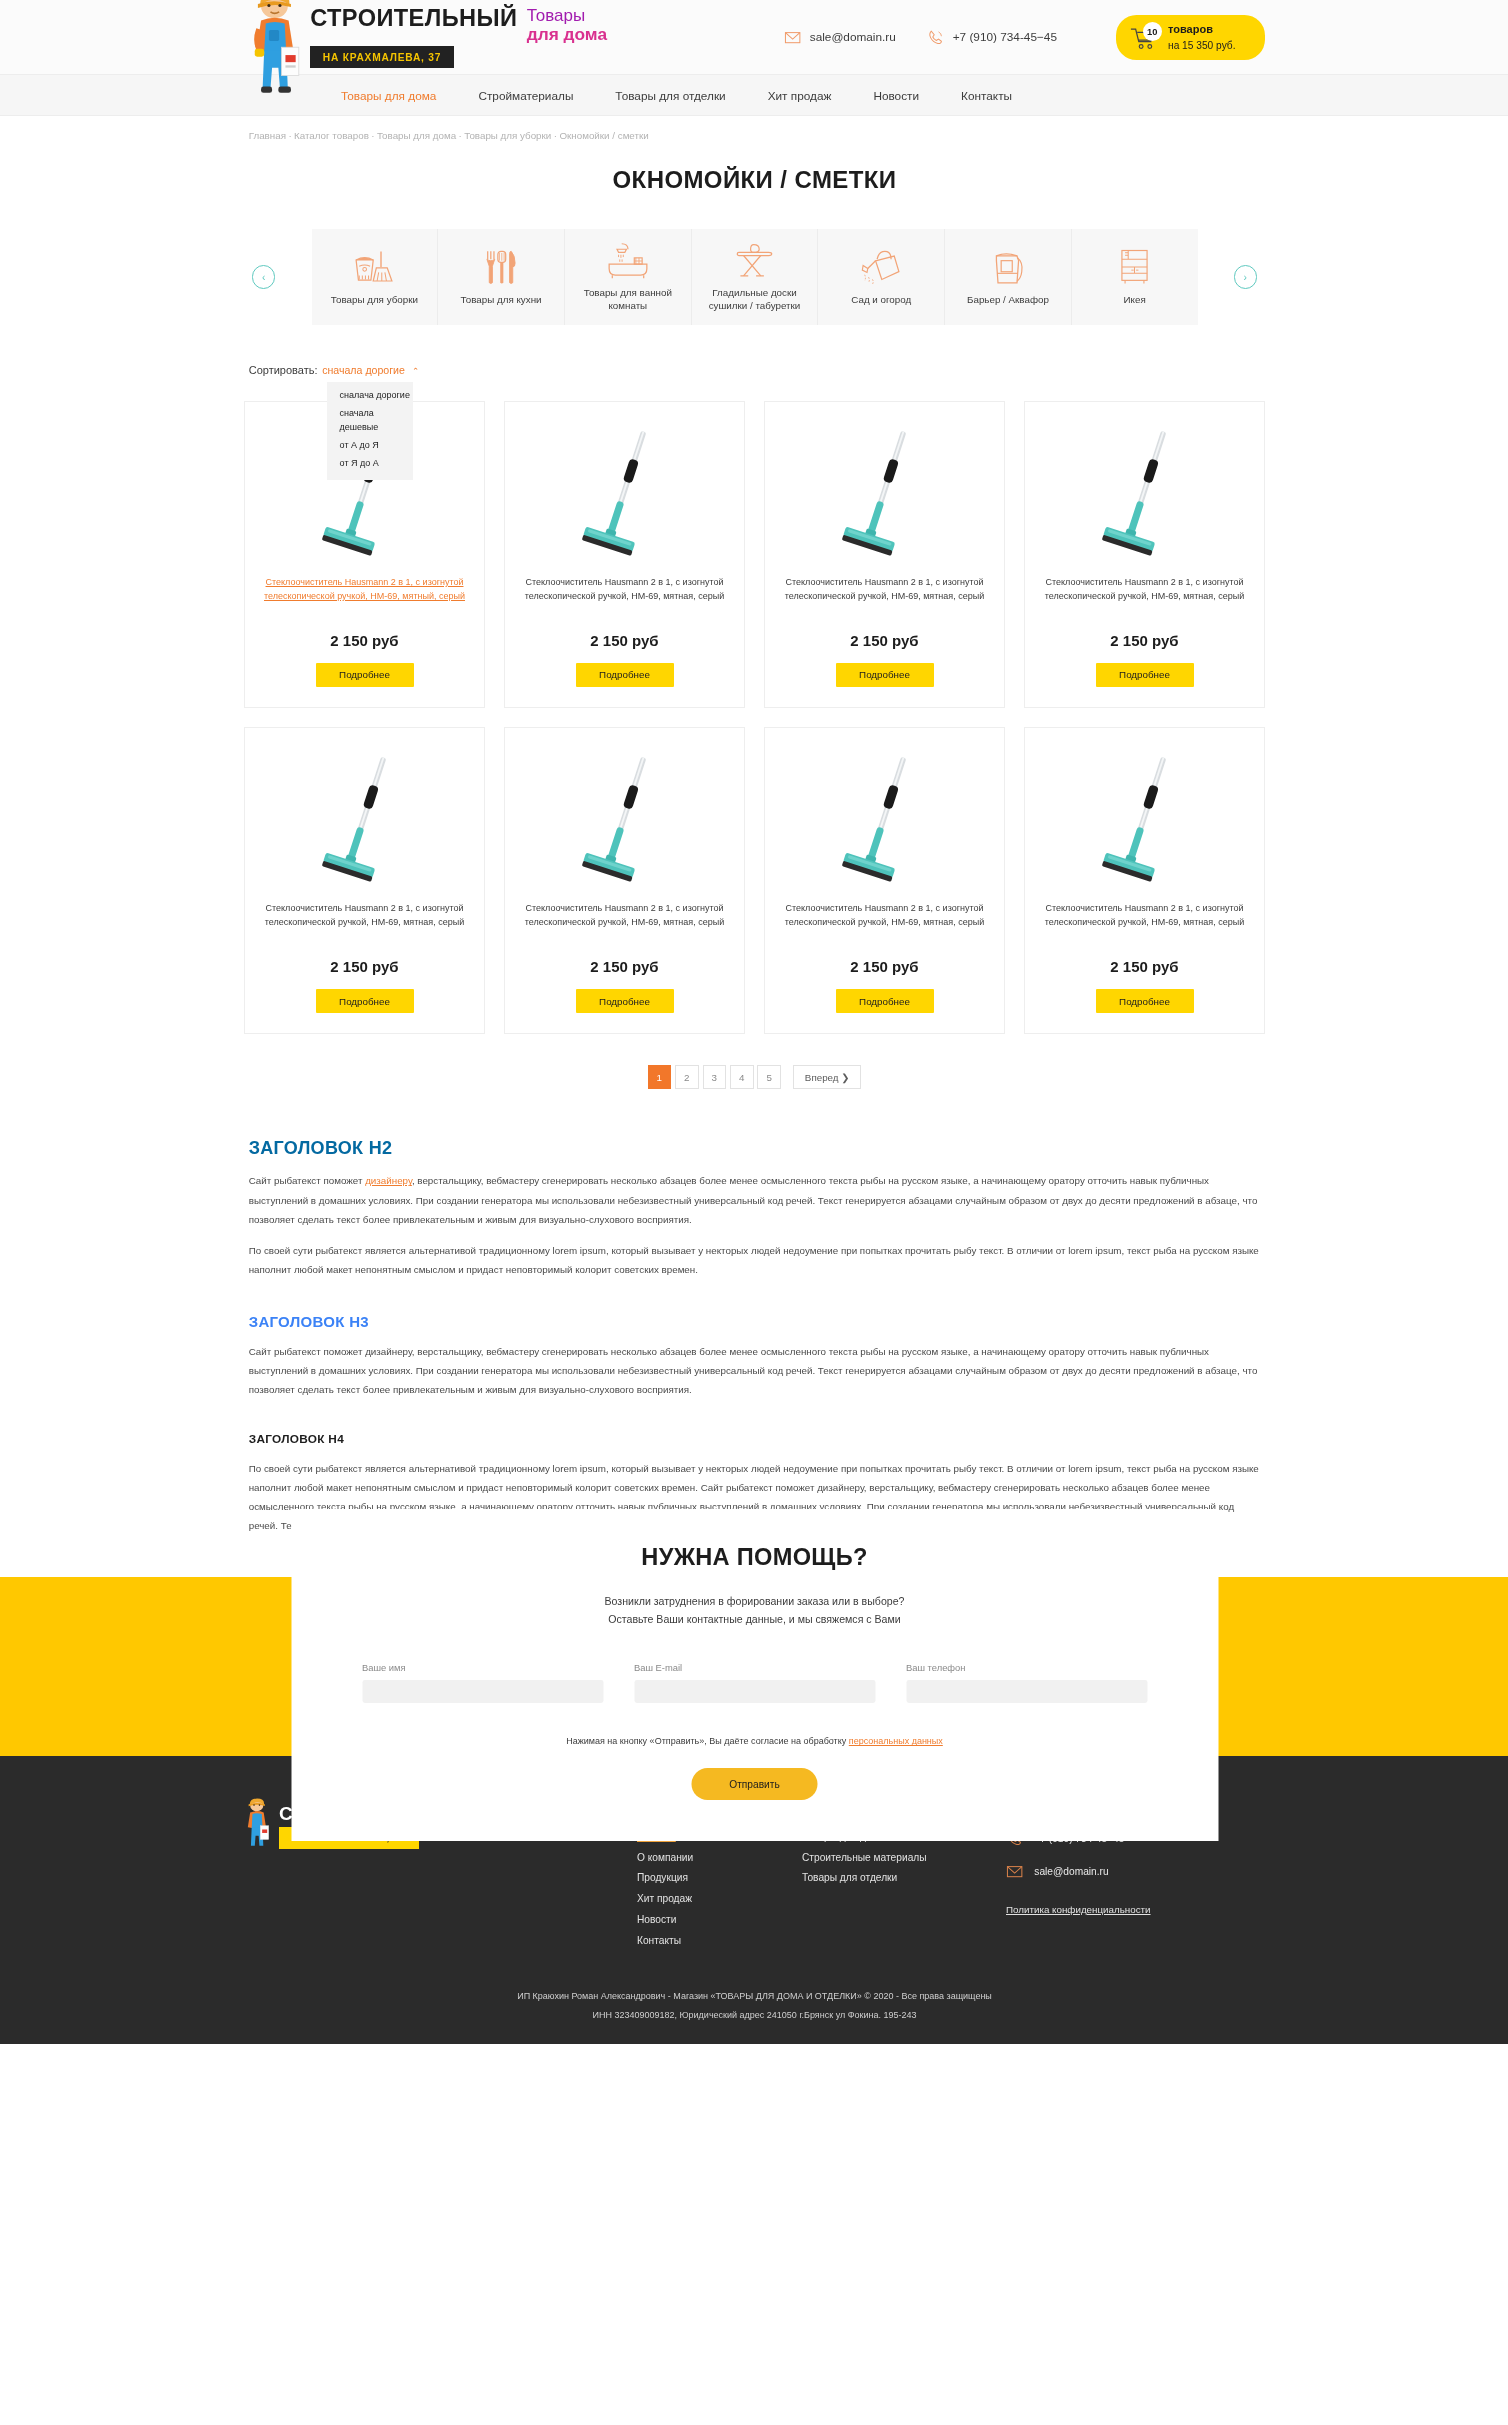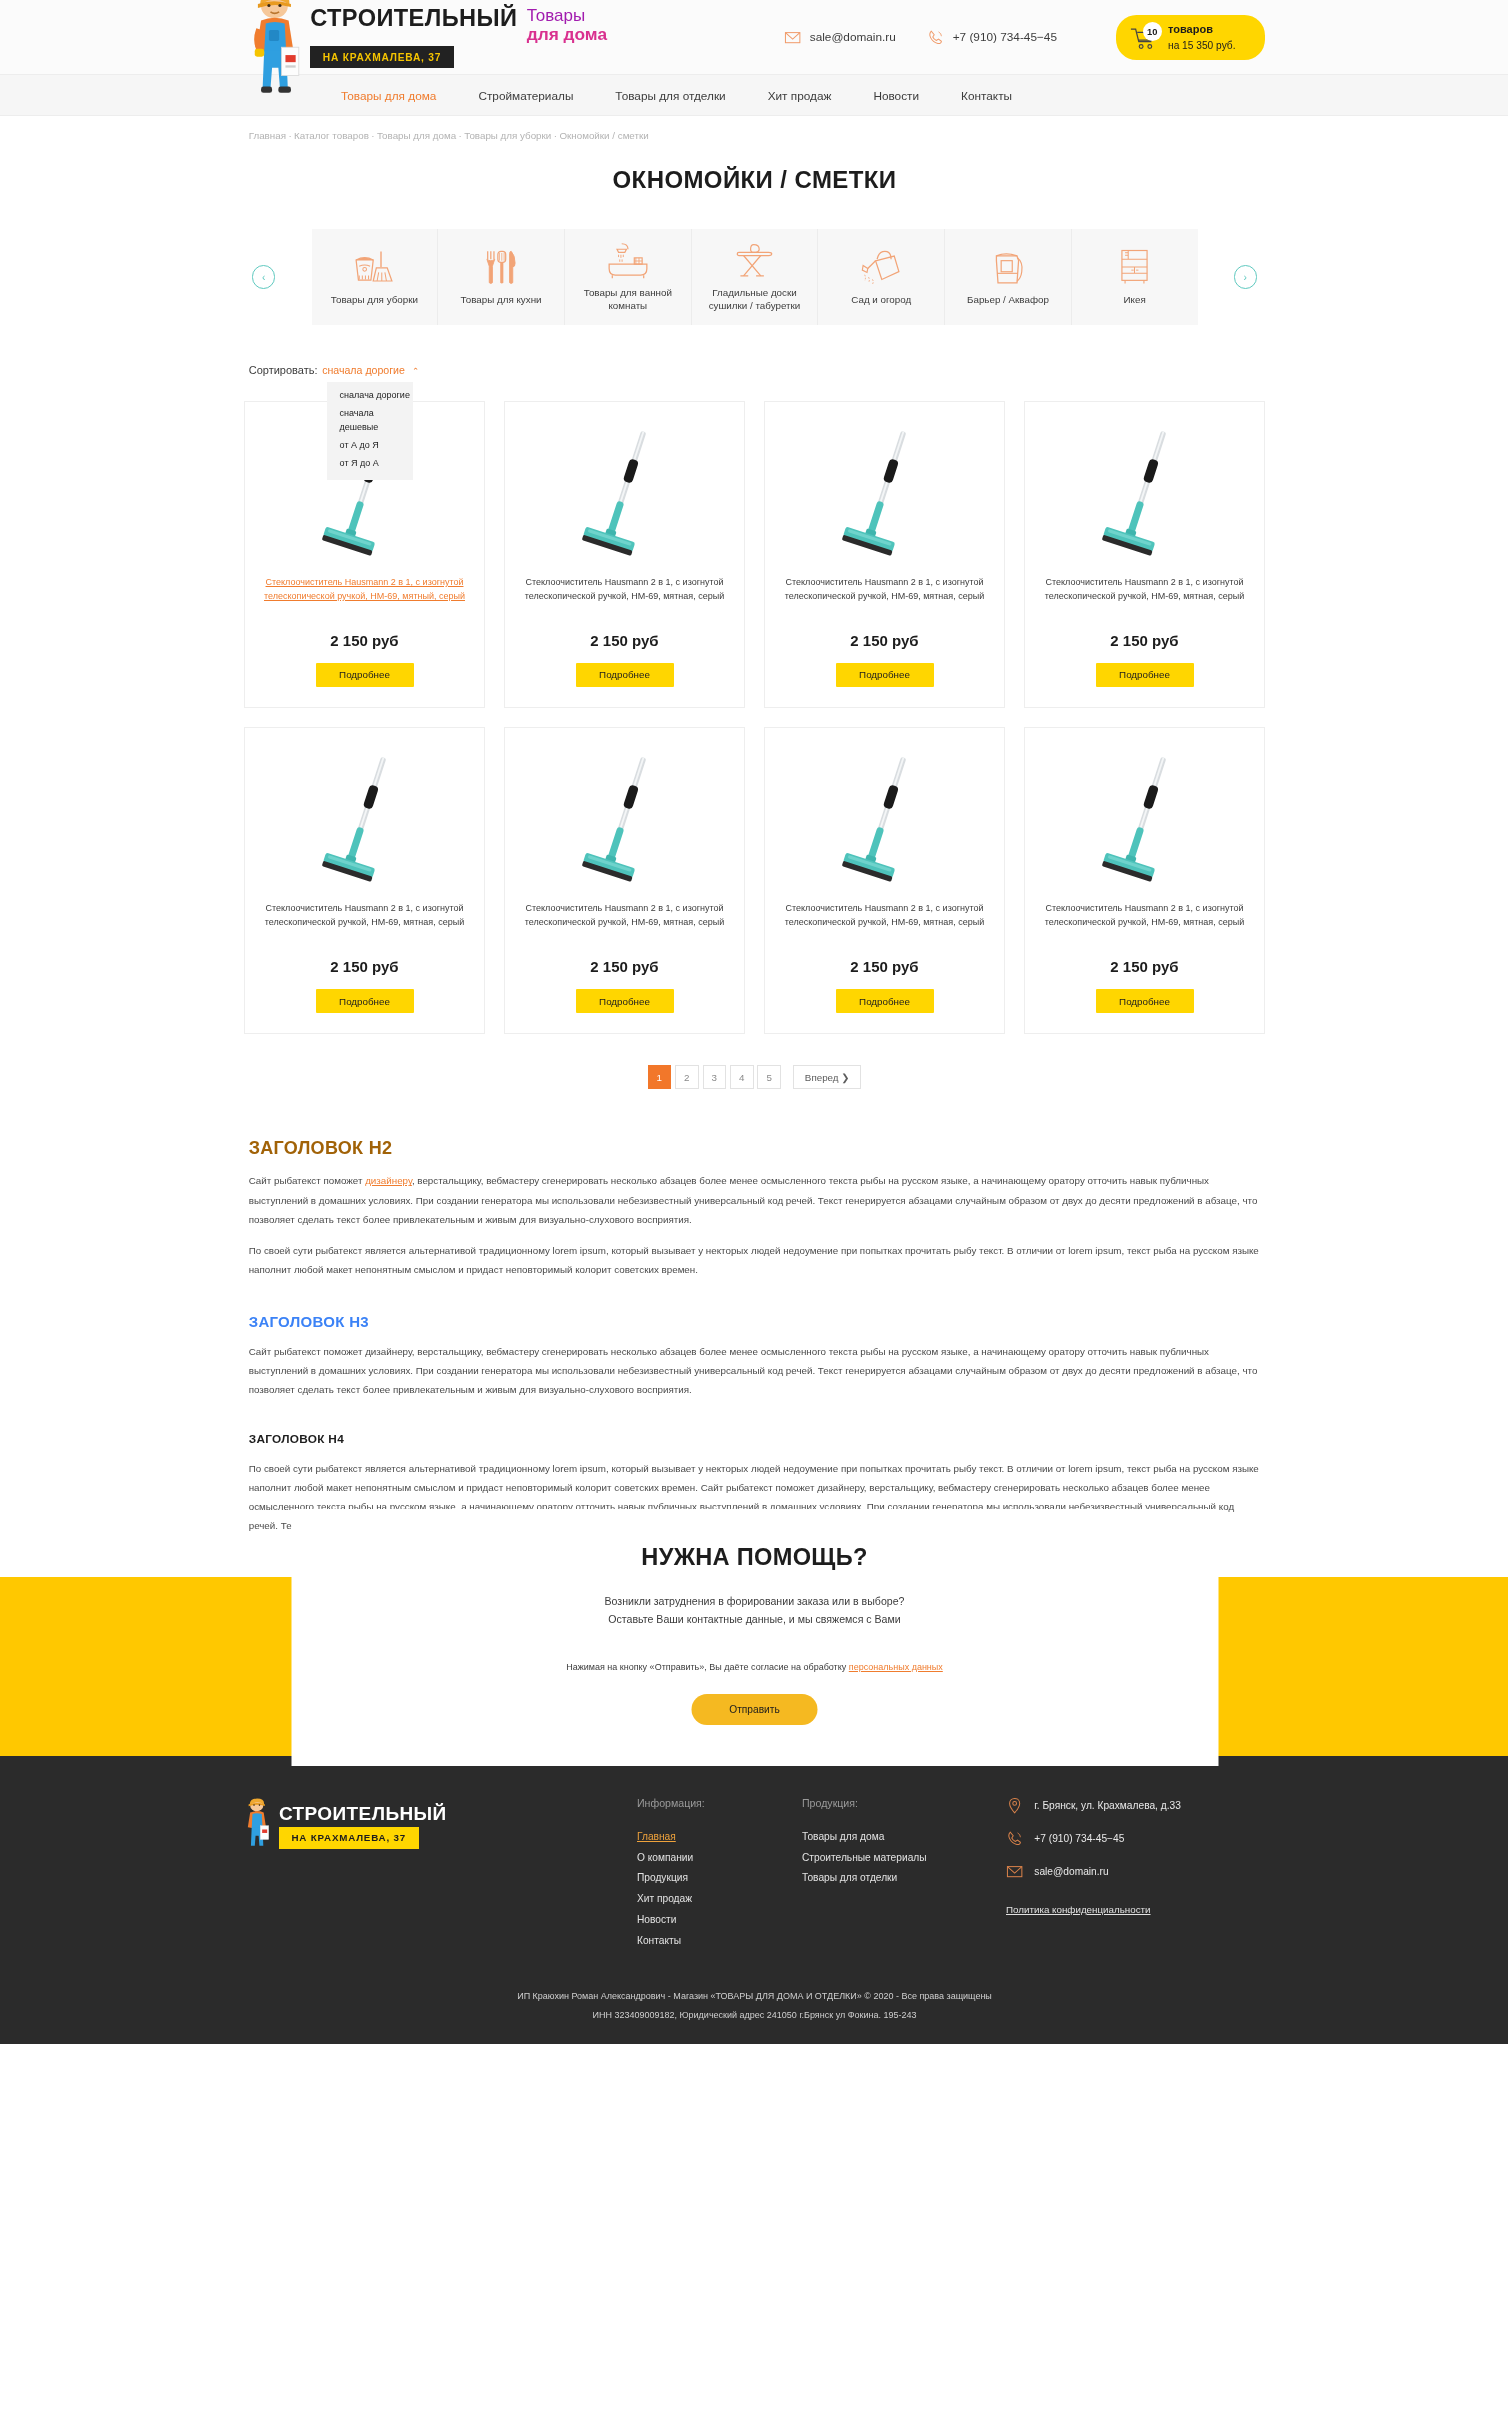--- a/index.html
+++ b/index.html
@@ -77,21 +77,21 @@
 
   
   .pager{width:1021px;margin:31px auto 0;display:flex;justify-content:center;gap:3.9px;}
   .pg{min-width:23.6px;height:23.6px;border:0.8px solid #e2e2e2;display:flex;align-items:center;justify-content:center;
     font-size:9.8px;color:#8a8a8a;background:#fff;padding:0 6.3px;}
   .pg.active{background:#f2772a;border-color:#f2772a;color:#fff;}
   .pg.next{padding:0 11px;margin-left:7.9px;color:#5c5c5c;}
 
   
   .content{width:1021px;margin:49px auto 0;padding-left:4.7px;padding-right:4.7px;}
-  .h2{font-size:18px;font-weight:bold;color:#a16207;letter-spacing:0.3px;text-transform:uppercase;}
+  .h2{font-size:18px;font-weight:bold;color:#0369a1;letter-spacing:0.3px;text-transform:uppercase;}
   .h3{font-size:15px;font-weight:bold;color:#3b82f6;letter-spacing:0.3px;margin-top:33px;text-transform:uppercase;}
   .h4{font-size:11.8px;font-weight:bold;color:#1d1d1d;letter-spacing:0.3px;margin-top:33px;text-transform:uppercase;}
   .para{font-size:9.8px;line-height:1.95;color:#4a4a4a;margin-top:12.6px;}
   .lnk{color:#f07c2e;text-decoration:underline;}
 
   
   .help-band{margin-top:42px;background:#ffc800;position:relative;height:179px;}
   .help-card{position:absolute;left:50%;transform:translateX(-50%);top:-68px;width:927px;background:#fff;
     padding:35px 71px 41px;text-align:center;}
   .help-title{font-size:23.6px;font-weight:bold;color:#1d1d1d;letter-spacing:0.3px;text-transform:uppercase;}
@@ -495,20 +495,25 @@
   <p class="para">По своей сути рыбатекст является альтернативой традиционному lorem ipsum, который вызывает у некторых людей недоумение при попытках прочитать рыбу текст. В отличии от lorem ipsum, текст рыба на русском языке наполнит любой макет непонятным смыслом и придаст неповторимый колорит советских времен. Сайт рыбатекст поможет дизайнеру, верстальщику, вебмастеру сгенерировать несколько абзацев более менее осмысленного текста рыбы на русском языке, а начинающему оратору отточить навык публичных выступлений в домашних условиях. При создании генератора мы использовали небезизвестный универсальный код речей. Текст генерируется абзацами случайным образом от двух до десяти предложений в абзаце, что позволяет сделать текст более привлекательным и живым для</p>
 </div>
 
 <div class="help-band">
   <div class="help-card">
     <div class="help-title">Нужна помощь?</div>
     <div class="help-sub">
       <span>Возникли затруднения в форировании заказа или в выборе?</span><br>
       <span>Оставьте Ваши контактные данные, и мы свяжемся с Вами</span>
     </div>
+    <div class="form-row" id="help-fields">
+        <div class="field"><div class="field-label">Ваше имя</div><input type="text" value="" placeholder="" style=""></div>
+        <div class="field"><div class="field-label">Ваш E-mail</div><input type="text" value="" placeholder="" style=""></div>
+        <div class="field"><div class="field-label">Ваш телефон</div><input type="text" value="" placeholder="" style=""></div>
+      </div>
     <div class="consent"><span>Нажимая на кнопку «Отправить», Вы даёте согласие на обработку </span><a class="lnk" href="#">персональных данных</a></div>
     <button class="btn-send">Отправить</button>
   </div>
 </div>
 
 <div class="footer">
   <div class="footer-inner">
     <div class="f-col1">
       <div class="f-logo">
         <span class="mascot" style="height:58px;flex:0 0 27px;width:27px;margin-top:0">

